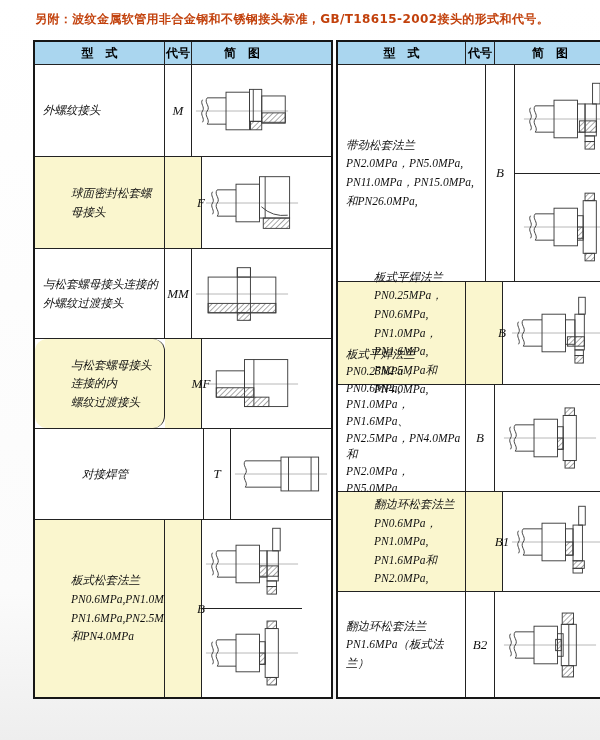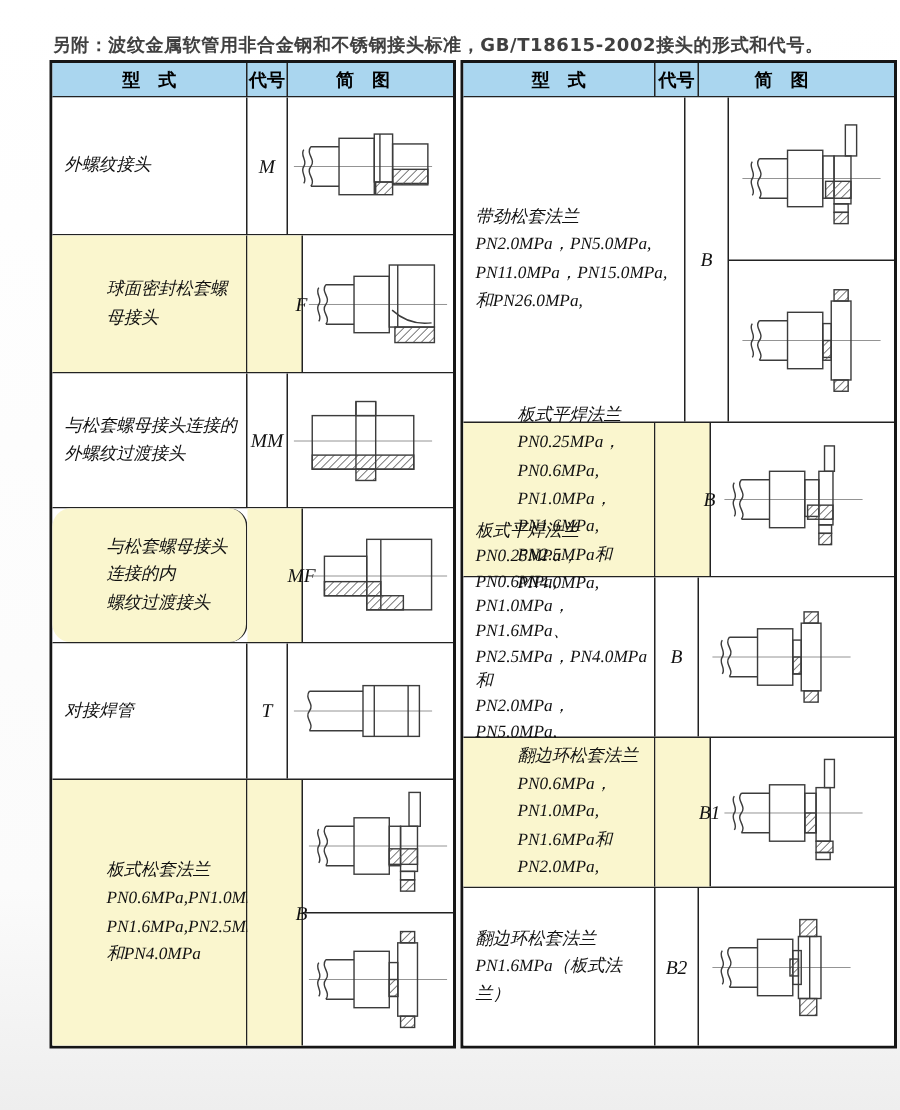--- a/index.html
+++ b/index.html
@@ -3,22 +3,22 @@
 <meta charset="utf-8">
 <style>
   html,body{margin:0;padding:0;}
   body{
     width:600px;height:740px;position:relative;overflow:hidden;
     background:linear-gradient(#ffffff 0%, #fbfbfb 80%, #eeeeee 100%);
     font-family:"DejaVu Sans", sans-serif;
     --hdr:#aad6ef; --hl:#faf6ce; --bd:#222222;
   }
   .title{
-    position:absolute;left:35px;top:22px;font-size:12px;font-weight:bold;
-    color:#404040;letter-spacing:0.4px;white-space:nowrap;
+    position:absolute;left:35px;top:11px;font-size:12px;font-weight:bold;
+    color:#c2410c;letter-spacing:0.4px;white-space:nowrap;
   }
   .tables{position:absolute;left:33px;top:40px;display:flex;gap:3px;}
   .tbl{border:2px solid #161616;background:#ffffff;}
   .hdr{display:flex;height:23px;background:var(--hdr);border-bottom:1px solid var(--bd);box-sizing:border-box;}
   .hcell{
     display:flex;align-items:center;justify-content:center;
     font-size:12px;font-weight:bold;color:#000000;box-sizing:border-box;height:100%;
   }
   .bR{border-right:1px solid var(--bd);}
   .row{display:flex;border-bottom:1px solid var(--bd);box-sizing:border-box;background:#fff;font-style:italic;}
@@ -123,21 +123,21 @@
               <line x1="1" y1="40" x2="99" y2="40" stroke="#808080" stroke-width="0.6"></line>
               <rect x="12" y="26" width="30" height="28"></rect>
               <rect x="42" y="14" width="46" height="50"></rect>
               <line x1="52" y1="14" x2="52" y2="64"></line>
               <rect x="12" y="44" width="40" height="10" fill="url(#hatch)"></rect>
               <rect x="42" y="54" width="26" height="10" fill="url(#hatch)"></rect>
             </svg>
           </div>
         </div>
       </div>
-      <div class="row" style="height: 91px;">
+      <div class="row" style="height: 91px; padding-left: 39px;">
         <div class="cell-type bR" style="width: 130px;">对接焊管</div>
         <div class="cell-code bR" style="width: 27px;">T</div>
         <div class="cell-diag" style="width: 100px;">
           <div class="subdiag">
             <svg width="94" height="76" viewBox="0 0 100 80" fill="none" stroke="#3c3c3c" stroke-width="1">
               <line x1="1" y1="40" x2="99" y2="40" stroke="#808080" stroke-width="0.6"></line>
               <path d="M12,26 h38 M12,54 h38 M12,26 c-4,5 4,9 0,14 c-4,5 4,9 0,14"></path>
               <rect x="50" y="22" width="40" height="36"></rect>
               <line x1="58" y1="22" x2="58" y2="58"></line>
               <line x1="82" y1="22" x2="82" y2="58"></line>

